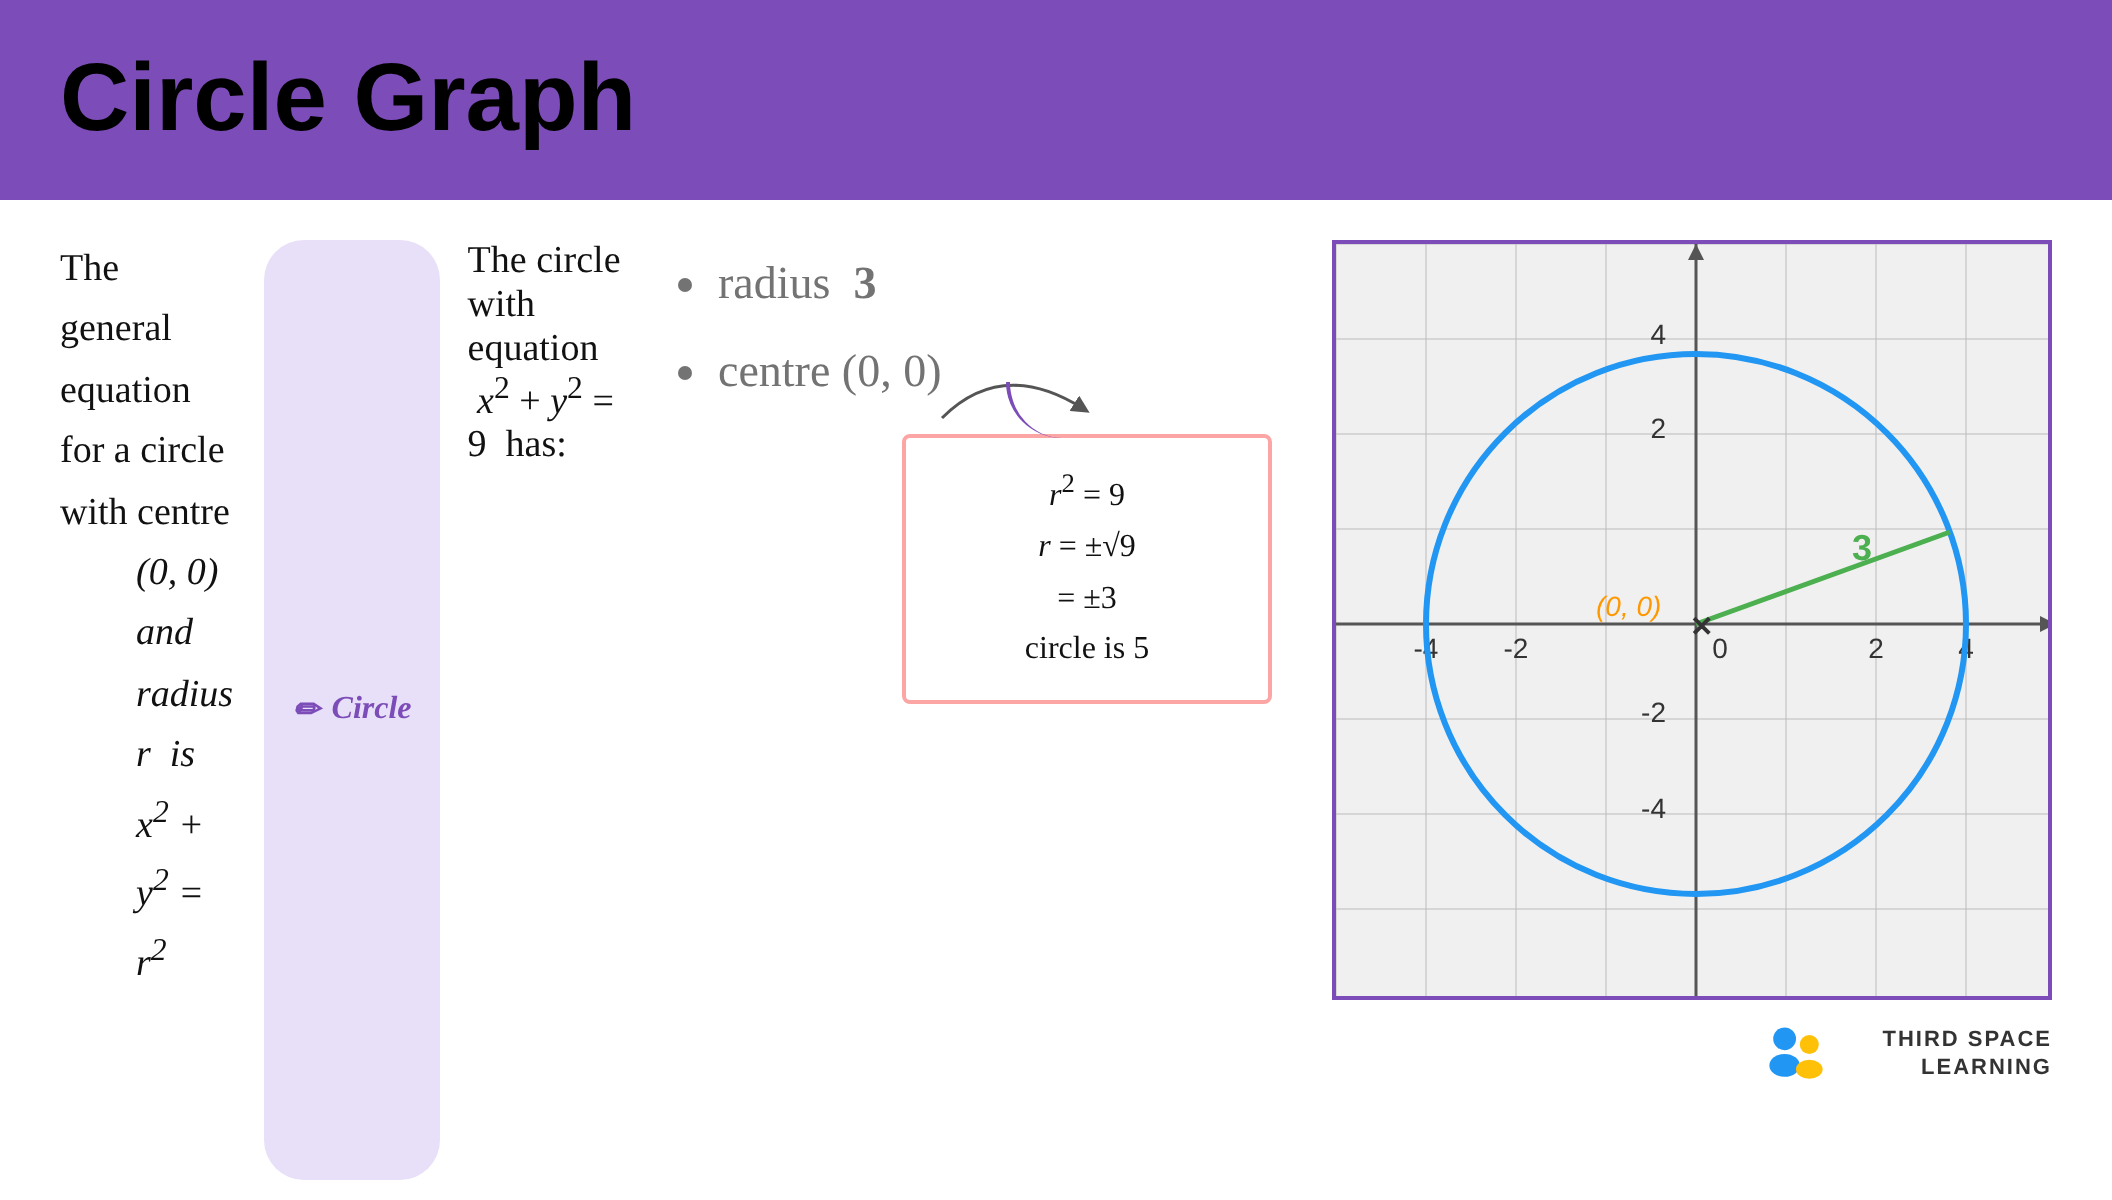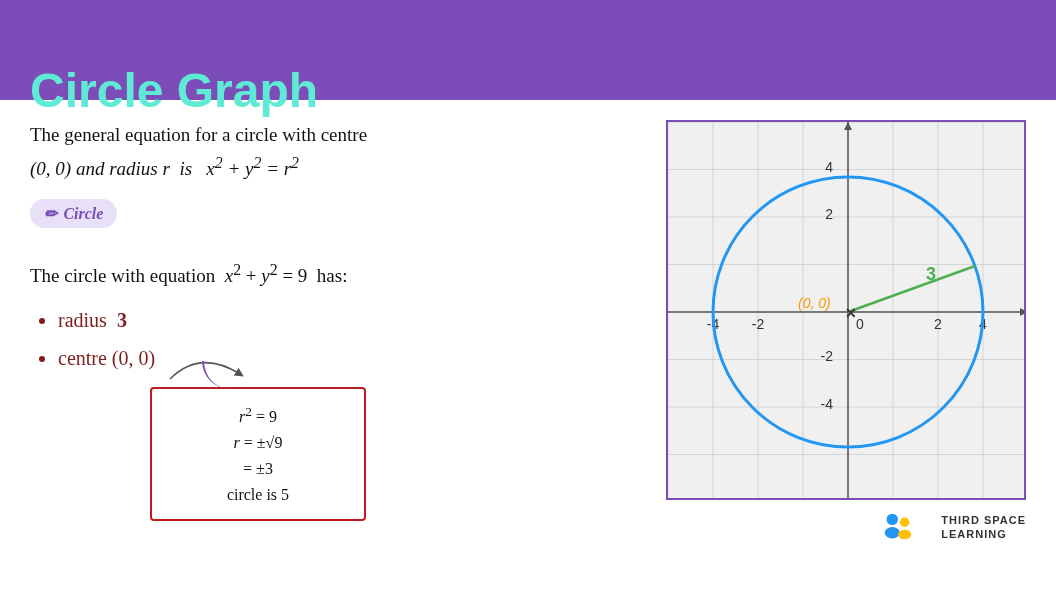--- a/index.html
+++ b/index.html
@@ -10,39 +10,37 @@
       background: #fff;
       overflow: hidden;
     }
 
     .header {
       background: #7c4db8;
       padding: 22px 30px 22px 30px;
       height: 100px;
     }
     .header h1 {
-      color: #5eead4;
+      color: #000000;
       font-size: 48px;
       font-weight: 700;
       font-family: Arial, sans-serif;
-      margin-top: 41px;
     }
 
     .main-content {
       display: flex;
       flex-direction: row;
       padding: 20px 30px 10px 30px;
       gap: 20px;
       height: 500px;
     }
 
     .left-panel {
       flex: 1;
       display: flex;
-      flex-direction: column;
       gap: 14px;
     }
 
     .general-eq {
       font-size: 19px;
       line-height: 1.6;
       color: #111;
     }
 
     .example-badge {
@@ -55,39 +53,39 @@
       color: #7c4db8;
       font-size: 16px;
       font-style: italic;
       font-weight: 600;
       width: fit-content;
     }
 
     .example-text {
       font-size: 19px;
       color: #111;
-      margin-top: 19px;
+      margin-top: 0;
     }
 
     .bullet-list {
       list-style: disc;
       padding-left: 28px;
-      font-size: 20px;
-      color: #7f1d1d;
+      font-size: 23px;
+      color: #737373;
       line-height: 1.9;
     }
 
     .callout-box {
-      border: 2px solid #b91c1c;
+      border: 2px solid #fca5a5;
       border-radius: 4px;
       padding: 12px 22px;
       font-size: 16px;
       color: #111;
       background: #fff;
-      width: 216px;
+      width: 185px;
       margin-top: 10px;
       margin-left: 120px;
       position: relative;
       text-align: center;
       line-height: 1.6;
     }
 
     .callout-box::before {
       content: '';
       position: absolute;
@@ -114,20 +112,21 @@
       position: relative;
       overflow: hidden;
     }
 
     .logo-area {
       display: flex;
       align-items: center;
       gap: 24px;
       margin-top: 8px;
       justify-content: flex-end;
+      text-align: right;
     }
 
     .logo-icon {
       width: 38px;
       height: 38px;
     }
 
     .logo-text {
       font-size: 11px;
       font-weight: 700;
@@ -136,20 +135,21 @@
       letter-spacing: 1px;
       line-height: 1.3;
       font-family: Arial, sans-serif;
     }
 
     .eq-line {
       display: flex;
       align-items: flex-start;
       gap: 4px;
       flex-wrap: wrap;
+      margin-left: 38px;
     }
 
     .bottom-row {
       display: flex;
       flex-direction: row;
       gap: 0;
       align-items: flex-start;
     }
   </style>
 </head>

